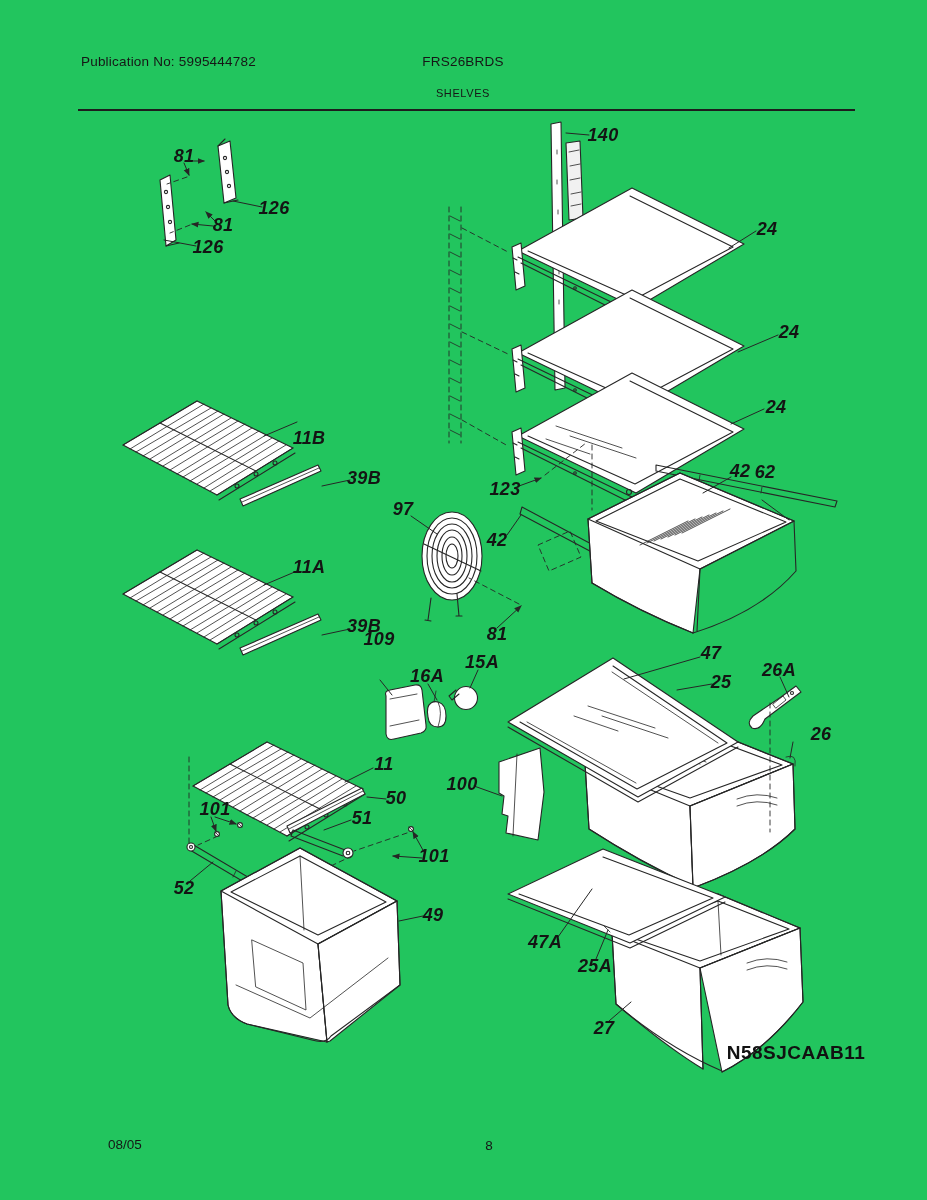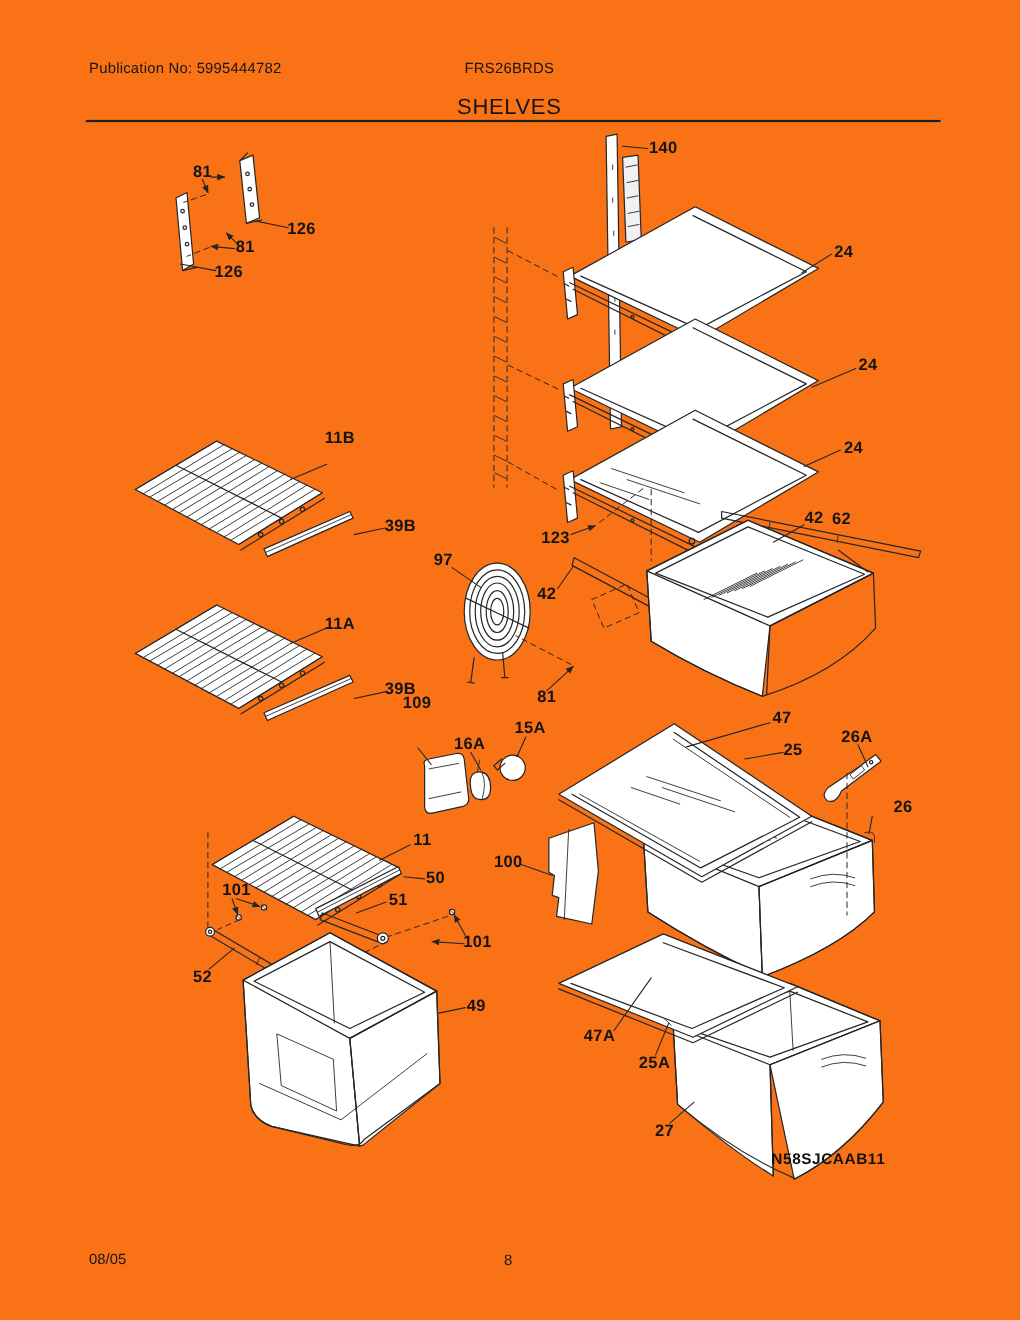--- a/index.html
+++ b/index.html
@@ -1,27 +1,27 @@
 <!DOCTYPE html>
 <html><head>
 <meta charset="utf-8">
 <style>
   html,body{margin:0;padding:0;background:#fff;}
-  .page{position:relative;width:927px;height:1200px;background:#f97316;overflow:hidden;
+  .page{position:relative;width:927px;height:1200px;background:#22c55e;overflow:hidden;
         font-family:"Liberation Sans", sans-serif;color:#161616;}
   .txt{position:absolute;white-space:nowrap;line-height:1;}
   .hdr{font-size:13.5px;letter-spacing:.2px;}
-  .ttl{font-size:20px;letter-spacing:.6px;}
+  .ttl{font-size:11px;letter-spacing:.6px;}
   .ctr{transform:translateX(-50%);}
   .rule{position:absolute;left:78px;top:109px;width:777px;height:2px;background:#1d1d1d;}
   .callout{position:absolute;transform:translate(-50%,-50%);font-weight:bold;
-           font-size:15px;letter-spacing:.3px;color:#141414;}
+           font-size:18px;letter-spacing:.3px;color:#141414;font-style:italic;}
   .diagid{position:absolute;transform:translate(-50%,-50%);font-weight:bold;
-          font-size:14px;letter-spacing:.5px;color:#111;}
-  .ftr{font-size:13.5px;}
+          font-size:19px;letter-spacing:.5px;color:#111;margin-left:43px;}
+  .ftr{font-size:13.5px;margin-left:27px;}
   svg{position:absolute;left:0;top:0;}
   svg *{vector-effect:non-scaling-stroke;}
   svg path,svg line,svg circle,svg ellipse,svg rect{stroke:#262626;fill:none;
       stroke-width:1.1;stroke-linecap:round;stroke-linejoin:round;}
   .f{fill:#ffffff;}
   .g{fill:#f1f1f1;}
   .thin{stroke-width:.8;}
   .ld{stroke-width:1;}
   .dsh{stroke-dasharray:5 4;stroke-width:.9;}
   .ar{fill:#262626;stroke:none;}
@@ -309,21 +309,21 @@
   <span class="callout" style="left:603px;top:135px">140</span>
   <span class="callout" style="left:767px;top:229px">24</span>
   <span class="callout" style="left:789px;top:332px">24</span>
   <span class="callout" style="left:776px;top:407px">24</span>
   <span class="callout" style="left:505px;top:489px">123</span>
   <span class="callout" style="left:740px;top:471px">42</span>
   <span class="callout" style="left:765px;top:472px">62</span>
   <span class="callout" style="left:497px;top:540px">42</span>
   <span class="callout" style="left:403px;top:509px">97</span>
   <span class="callout" style="left:497px;top:634px">81</span>
-  <span class="callout" style="left:309px;top:398px">11B</span>
+  <span class="callout" style="left:309px;top:438px">11B</span>
   <span class="callout" style="left:364px;top:478px">39B</span>
   <span class="callout" style="left:309px;top:567px">11A</span>
   <span class="callout" style="left:364px;top:626px">39B</span>
   <span class="callout" style="left:379px;top:639px">109</span>
   <span class="callout" style="left:427px;top:676px">16A</span>
   <span class="callout" style="left:482px;top:662px">15A</span>
   <span class="callout" style="left:384px;top:764px">11</span>
   <span class="callout" style="left:396px;top:798px">50</span>
   <span class="callout" style="left:362px;top:818px">51</span>
   <span class="callout" style="left:215px;top:809px">101</span>

